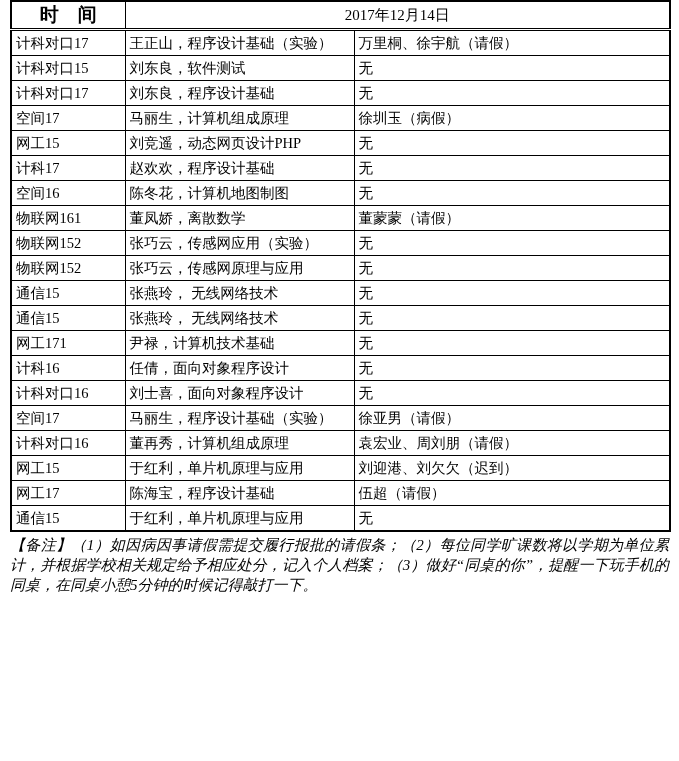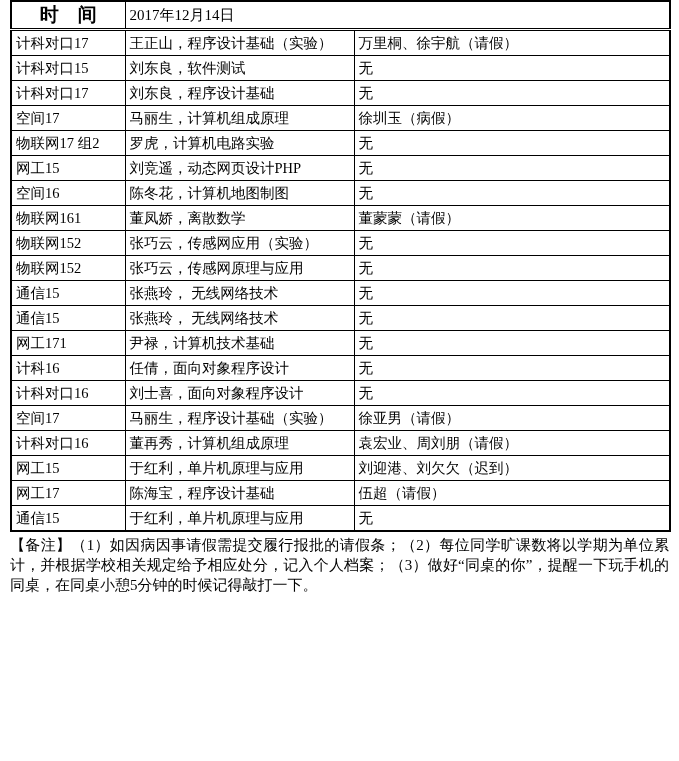--- a/index.html
+++ b/index.html
@@ -48,32 +48,34 @@
   }
   tr.header-row td {
     height: 28px;
   }
   .head-cell {
     text-align: center;
     font-weight: bold;
     font-size: 19px;
   }
   .date-cell {
+    text-align: center;
     font-size: 15px;
     margin-left: 48px;
   }
   tr.data-row td {
     height: 24px;
   }
   .footer-note {
     margin: 4px 10px 0 10px;
     width: 659px;
     font-size: 15px;
     line-height: 1.32;
     text-align: justify;
+    font-style: italic;
     font-family: "Liberation Serif", "DejaVu Serif", serif;
   }
 </style>
 </head>
 <body>
 
 <div class="page">
 
 
   <table class="report-table">
@@ -102,27 +104,27 @@
           <td>计科对口17</td>
           <td>刘东良，程序设计基础</td>
           <td>无</td>
         </tr>
         <tr class="data-row">
           <td>空间17</td>
           <td>马丽生，计算机组成原理</td>
           <td>徐圳玉（病假）</td>
         </tr>
         <tr class="data-row">
-          <td>物联网17 组2</td>
-          <td>罗虎，计算机电路实验</td>
-          <td>无</td>
-        </tr>
-        <tr class="data-row">
           <td>网工15</td>
           <td>刘竞遥，动态网页设计PHP</td>
+          <td>无</td>
+        </tr>
+        <tr class="data-row">
+          <td>计科17</td>
+          <td>赵欢欢，程序设计基础</td>
           <td>无</td>
         </tr>
         <tr class="data-row">
           <td>空间16</td>
           <td>陈冬花，计算机地图制图</td>
           <td>无</td>
         </tr>
         <tr class="data-row">
           <td>物联网161</td>
           <td>董凤娇，离散数学</td>

